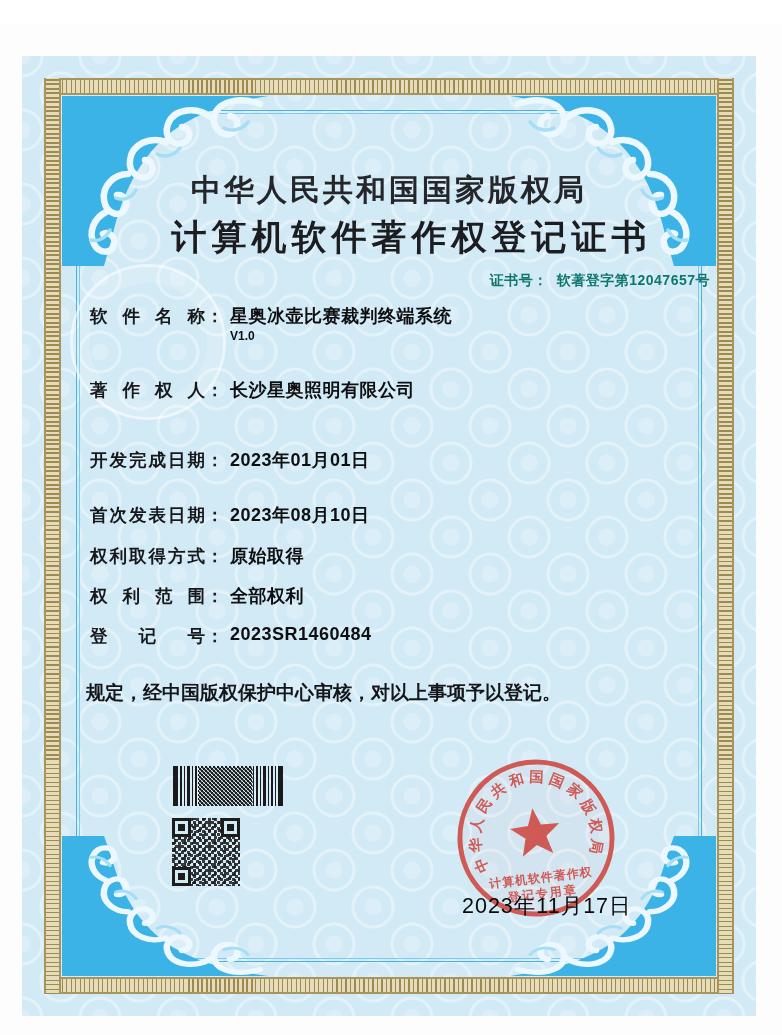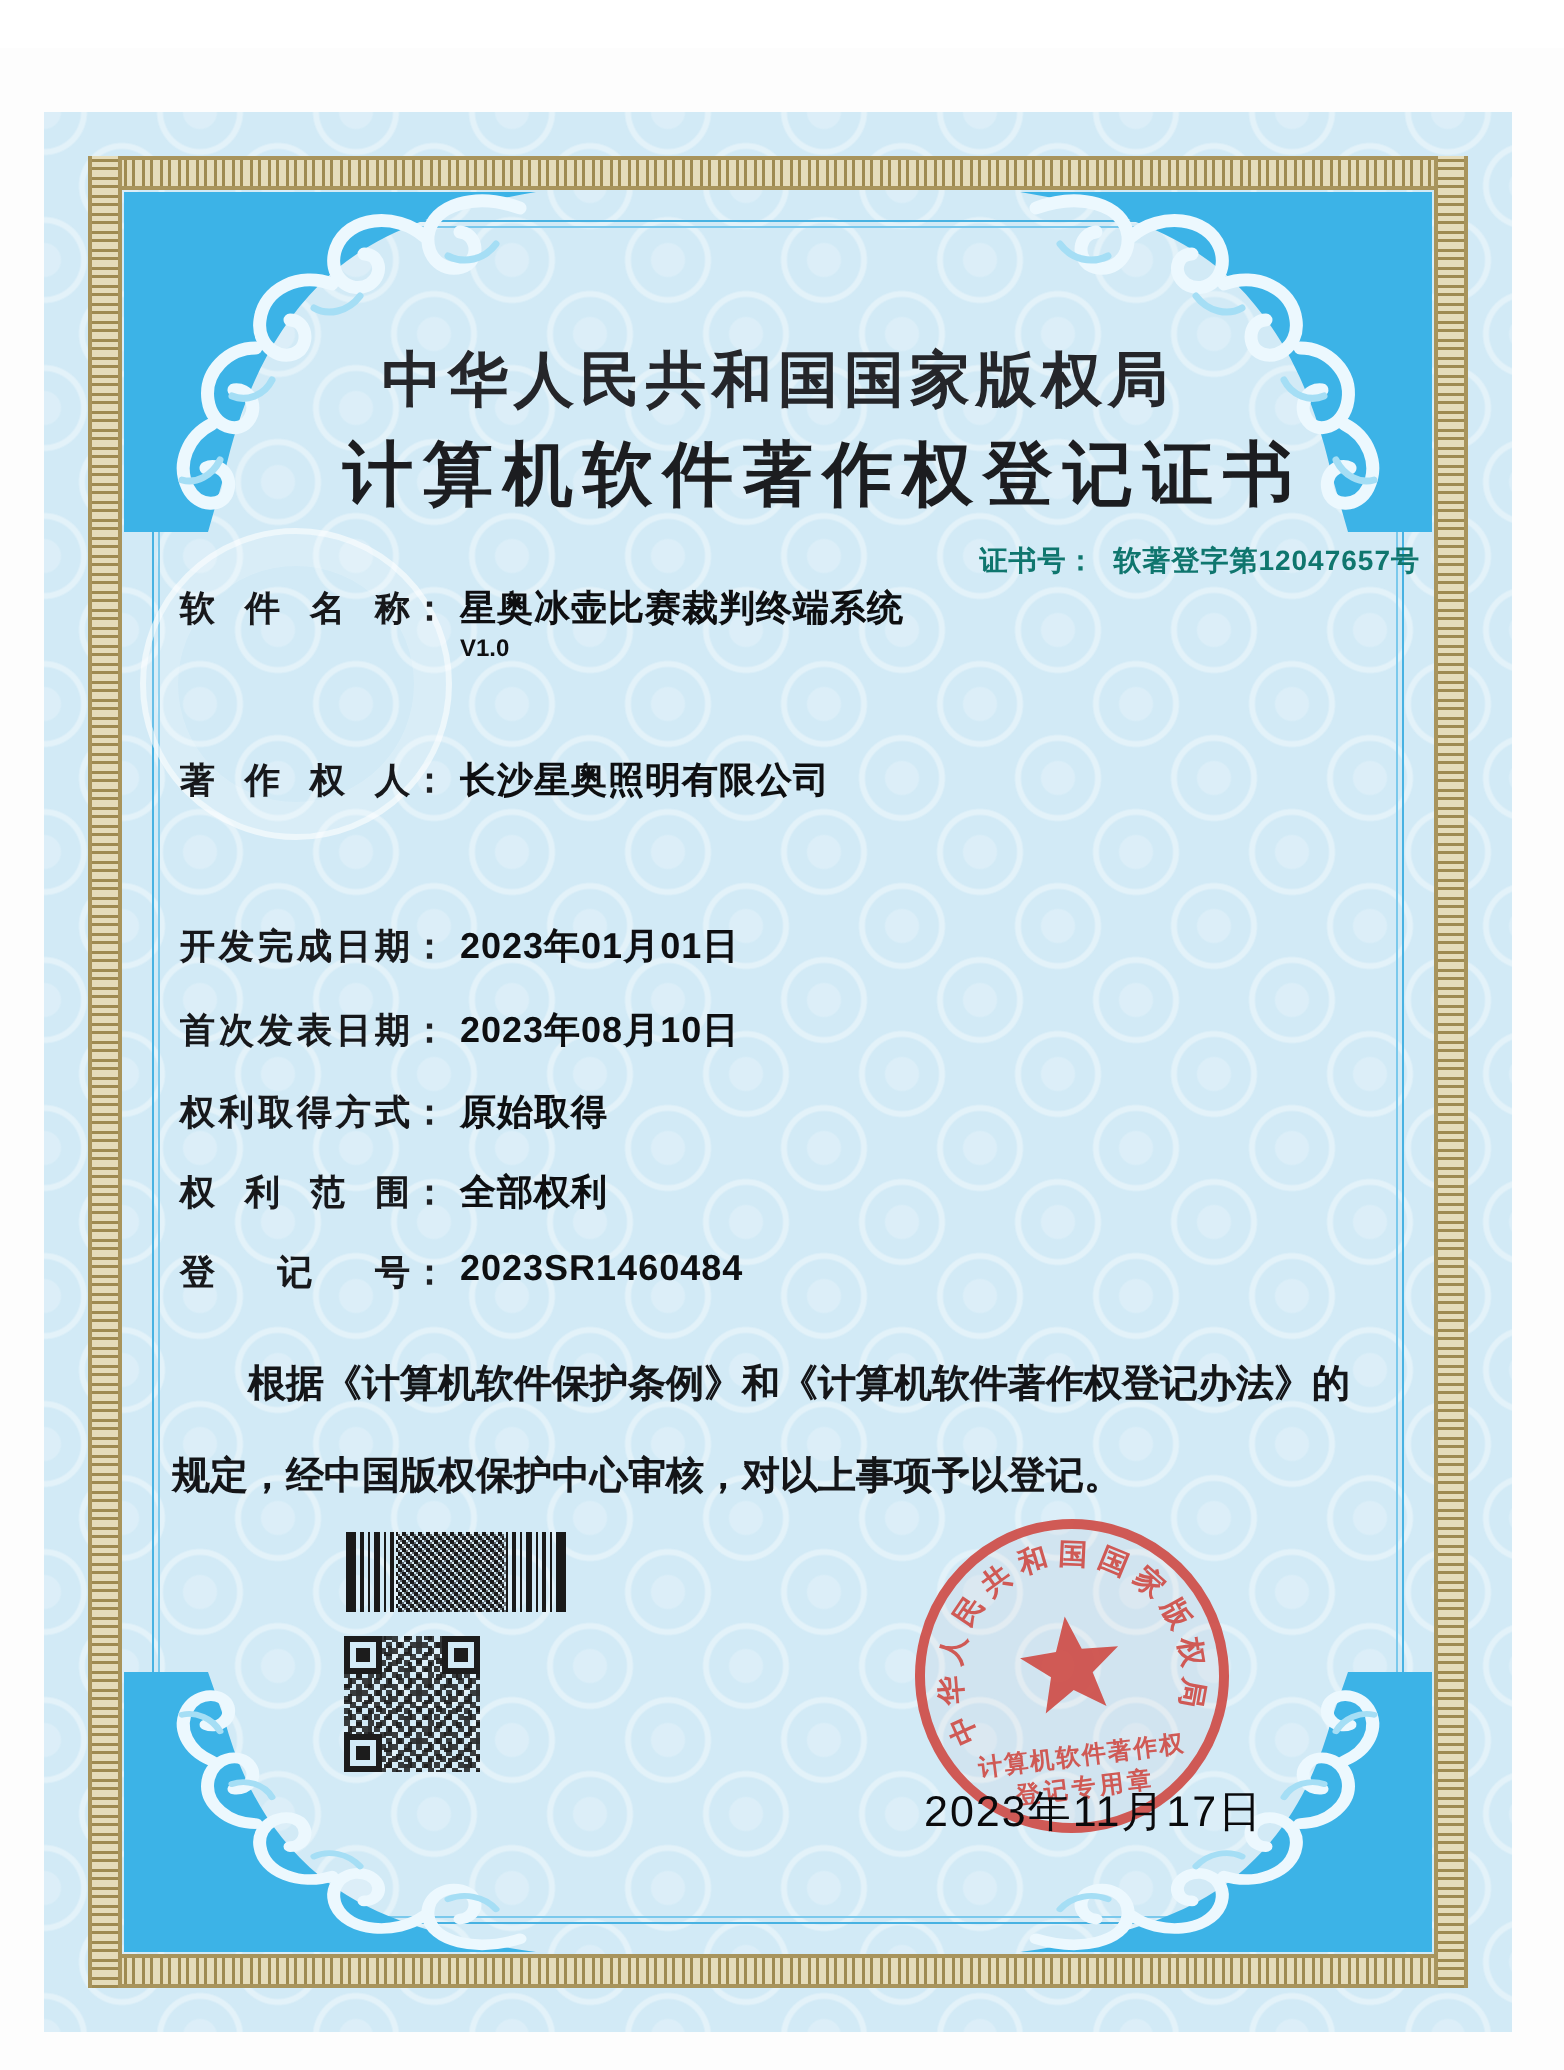--- a/index.html
+++ b/index.html
@@ -101,32 +101,32 @@
 
     <div class="emboss"></div>
 
     <div class="issuer">中华人民共和国国家版权局</div>
     <div class="cert-title">计算机软件著作权登记证书</div>
 
     <div class="certno">
       <span>证书号：</span><span class="num">软著登字第12047657号</span>
     </div>
 
-    <div class="row" style="top:236px">
+    <div class="row" style="top:248px">
       <span class="lbl">软件名称</span>
         <span class="colon">：</span>
       <span class="val">星奥冰壶比赛裁判终端系统</span>
       <span class="val2">V1.0</span>
     </div>
     <div class="row" style="top:322px">
       <span class="lbl">著作权人</span>
         <span class="colon">：</span>
       <span class="val">长沙星奥照明有限公司</span>
     </div>
-    <div class="row" style="top:405px">
+    <div class="row" style="top:392px">
       <span class="lbl">开发完成日期</span>
         <span class="colon">：</span>
       <span class="val">2023年01月01日</span>
     </div>
     <div class="row" style="top:447px">
       <span class="lbl">首次发表日期</span>
         <span class="colon">：</span>
       <span class="val">2023年08月10日</span>
     </div>
     <div class="row" style="top:488px">
@@ -139,21 +139,20 @@
         <span class="colon">：</span>
       <span class="val">全部权利</span>
     </div>
     <div class="row" style="top:568px">
       <span class="lbl">登记号</span>
         <span class="colon">：</span>
       <span class="val">2023SR1460484</span>
     </div>
 
     <div class="statement">
-      <div class="l1">根据《计算机软件保护条例》和《计算机软件著作权登记办法》的</div>
       <div class="l2">规定，经中国版权保护中心审核，对以上事项予以登记。</div>
     </div>
 
     <svg class="bc" width="110" height="40" viewBox="0 0 110 40">
       <defs>
         <pattern id="bnoise" width="4" height="4" patternUnits="userSpaceOnUse">
           <rect width="2" height="2" fill="#1a1a1a"></rect>
             <rect x="2" y="2" width="2" height="2" fill="#1a1a1a"></rect>
         </pattern>
       </defs>

